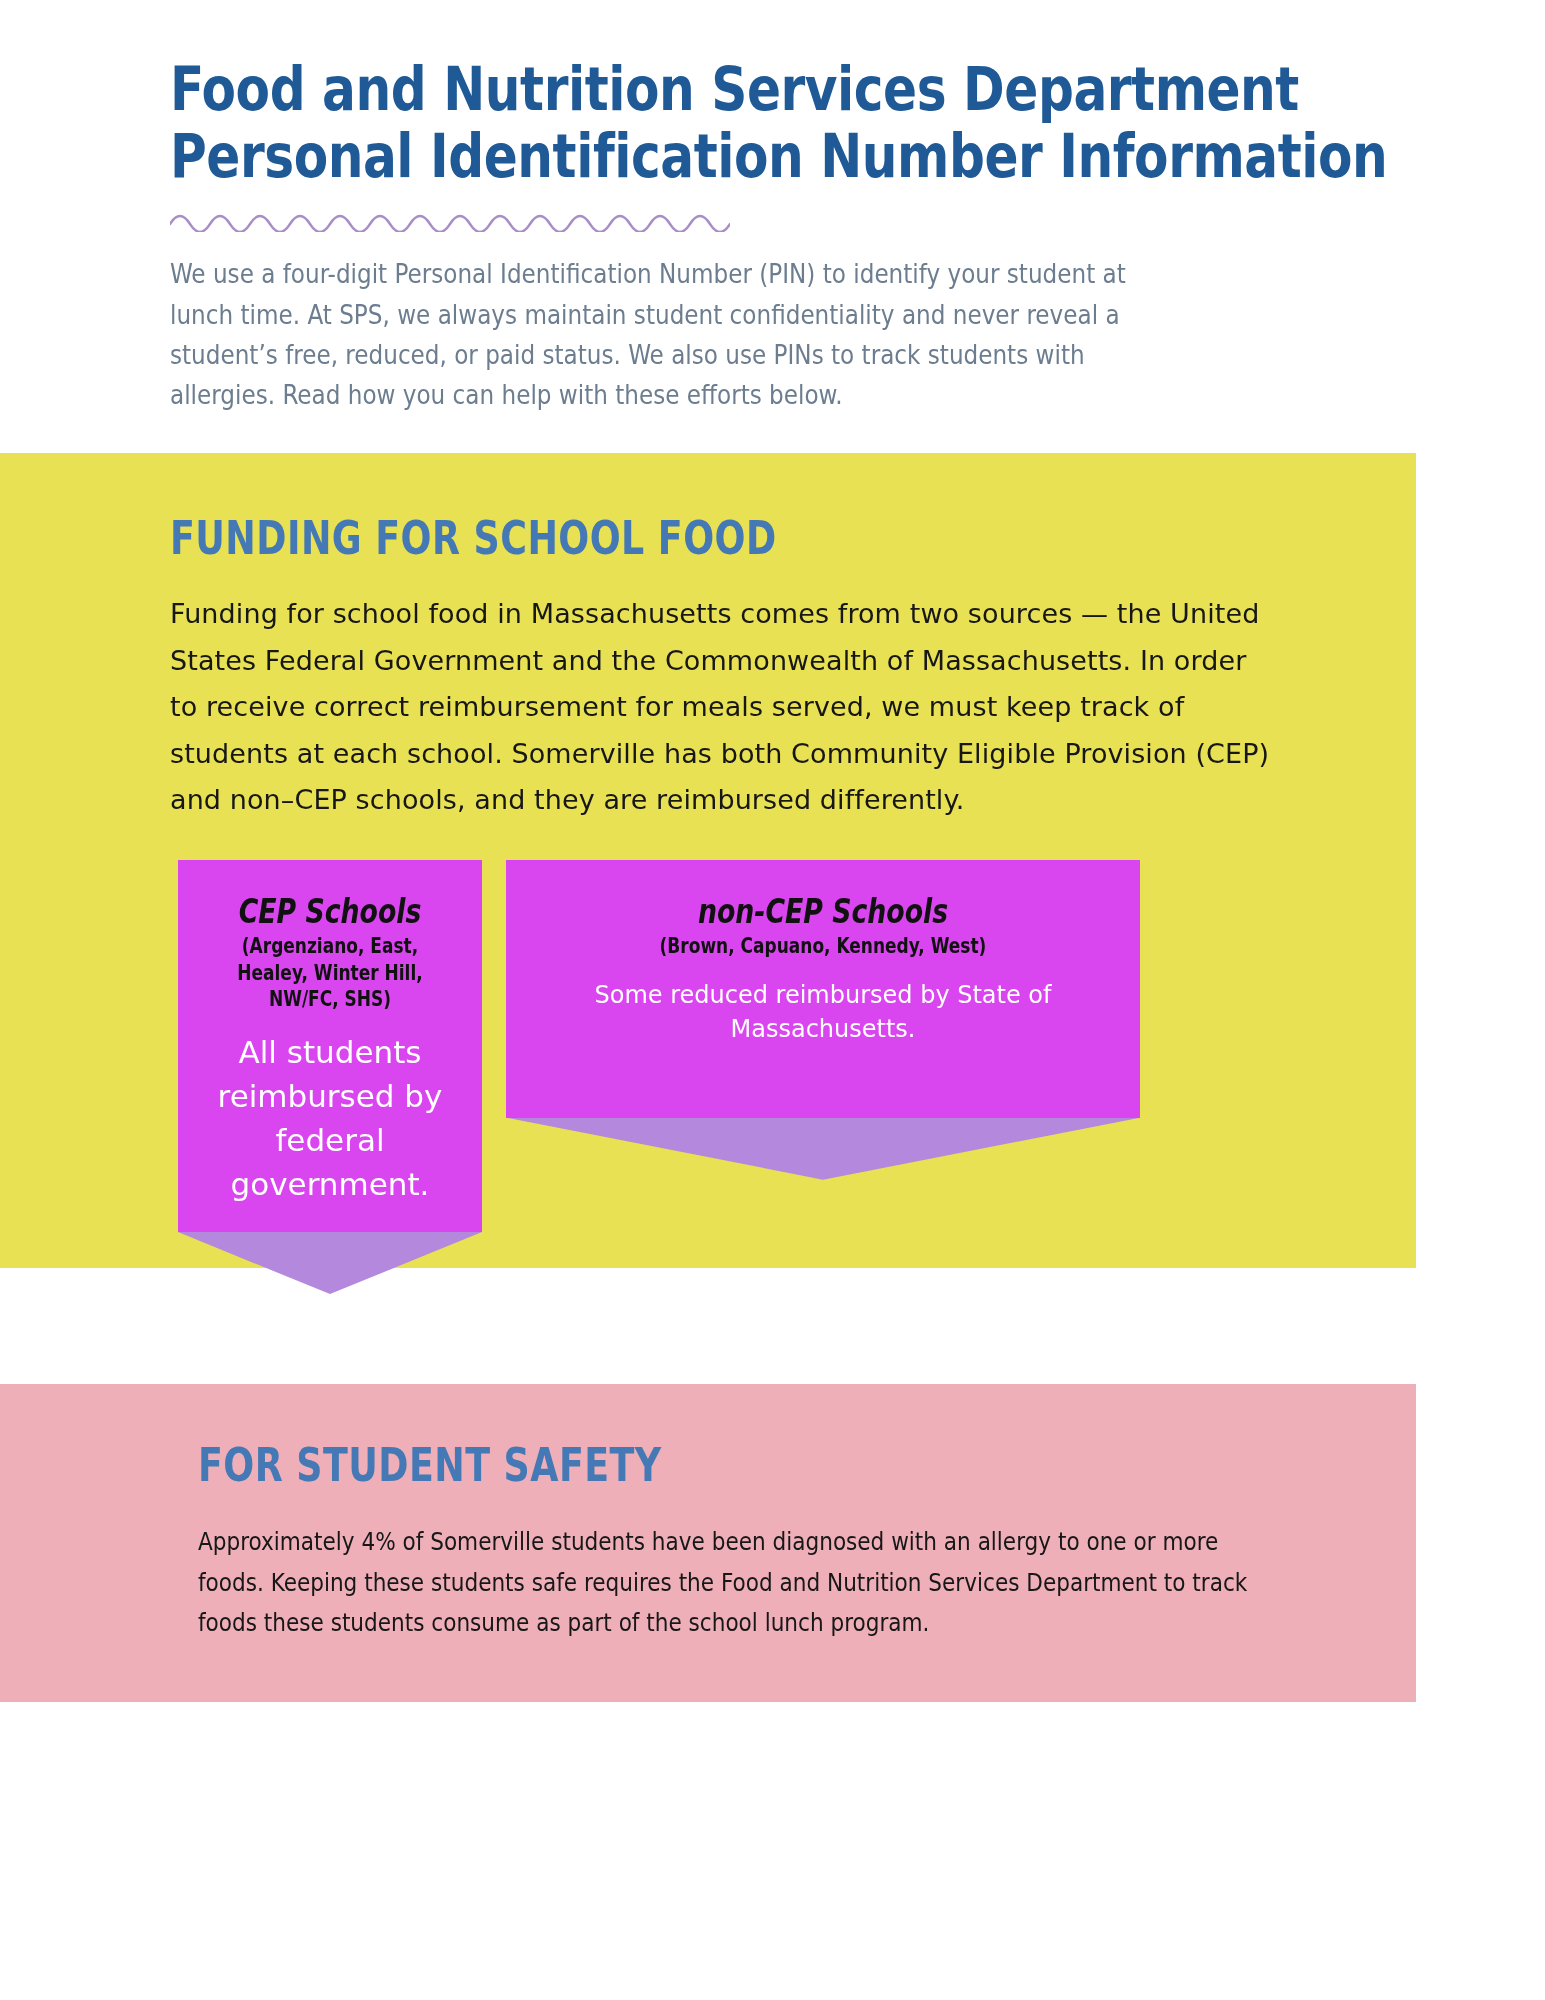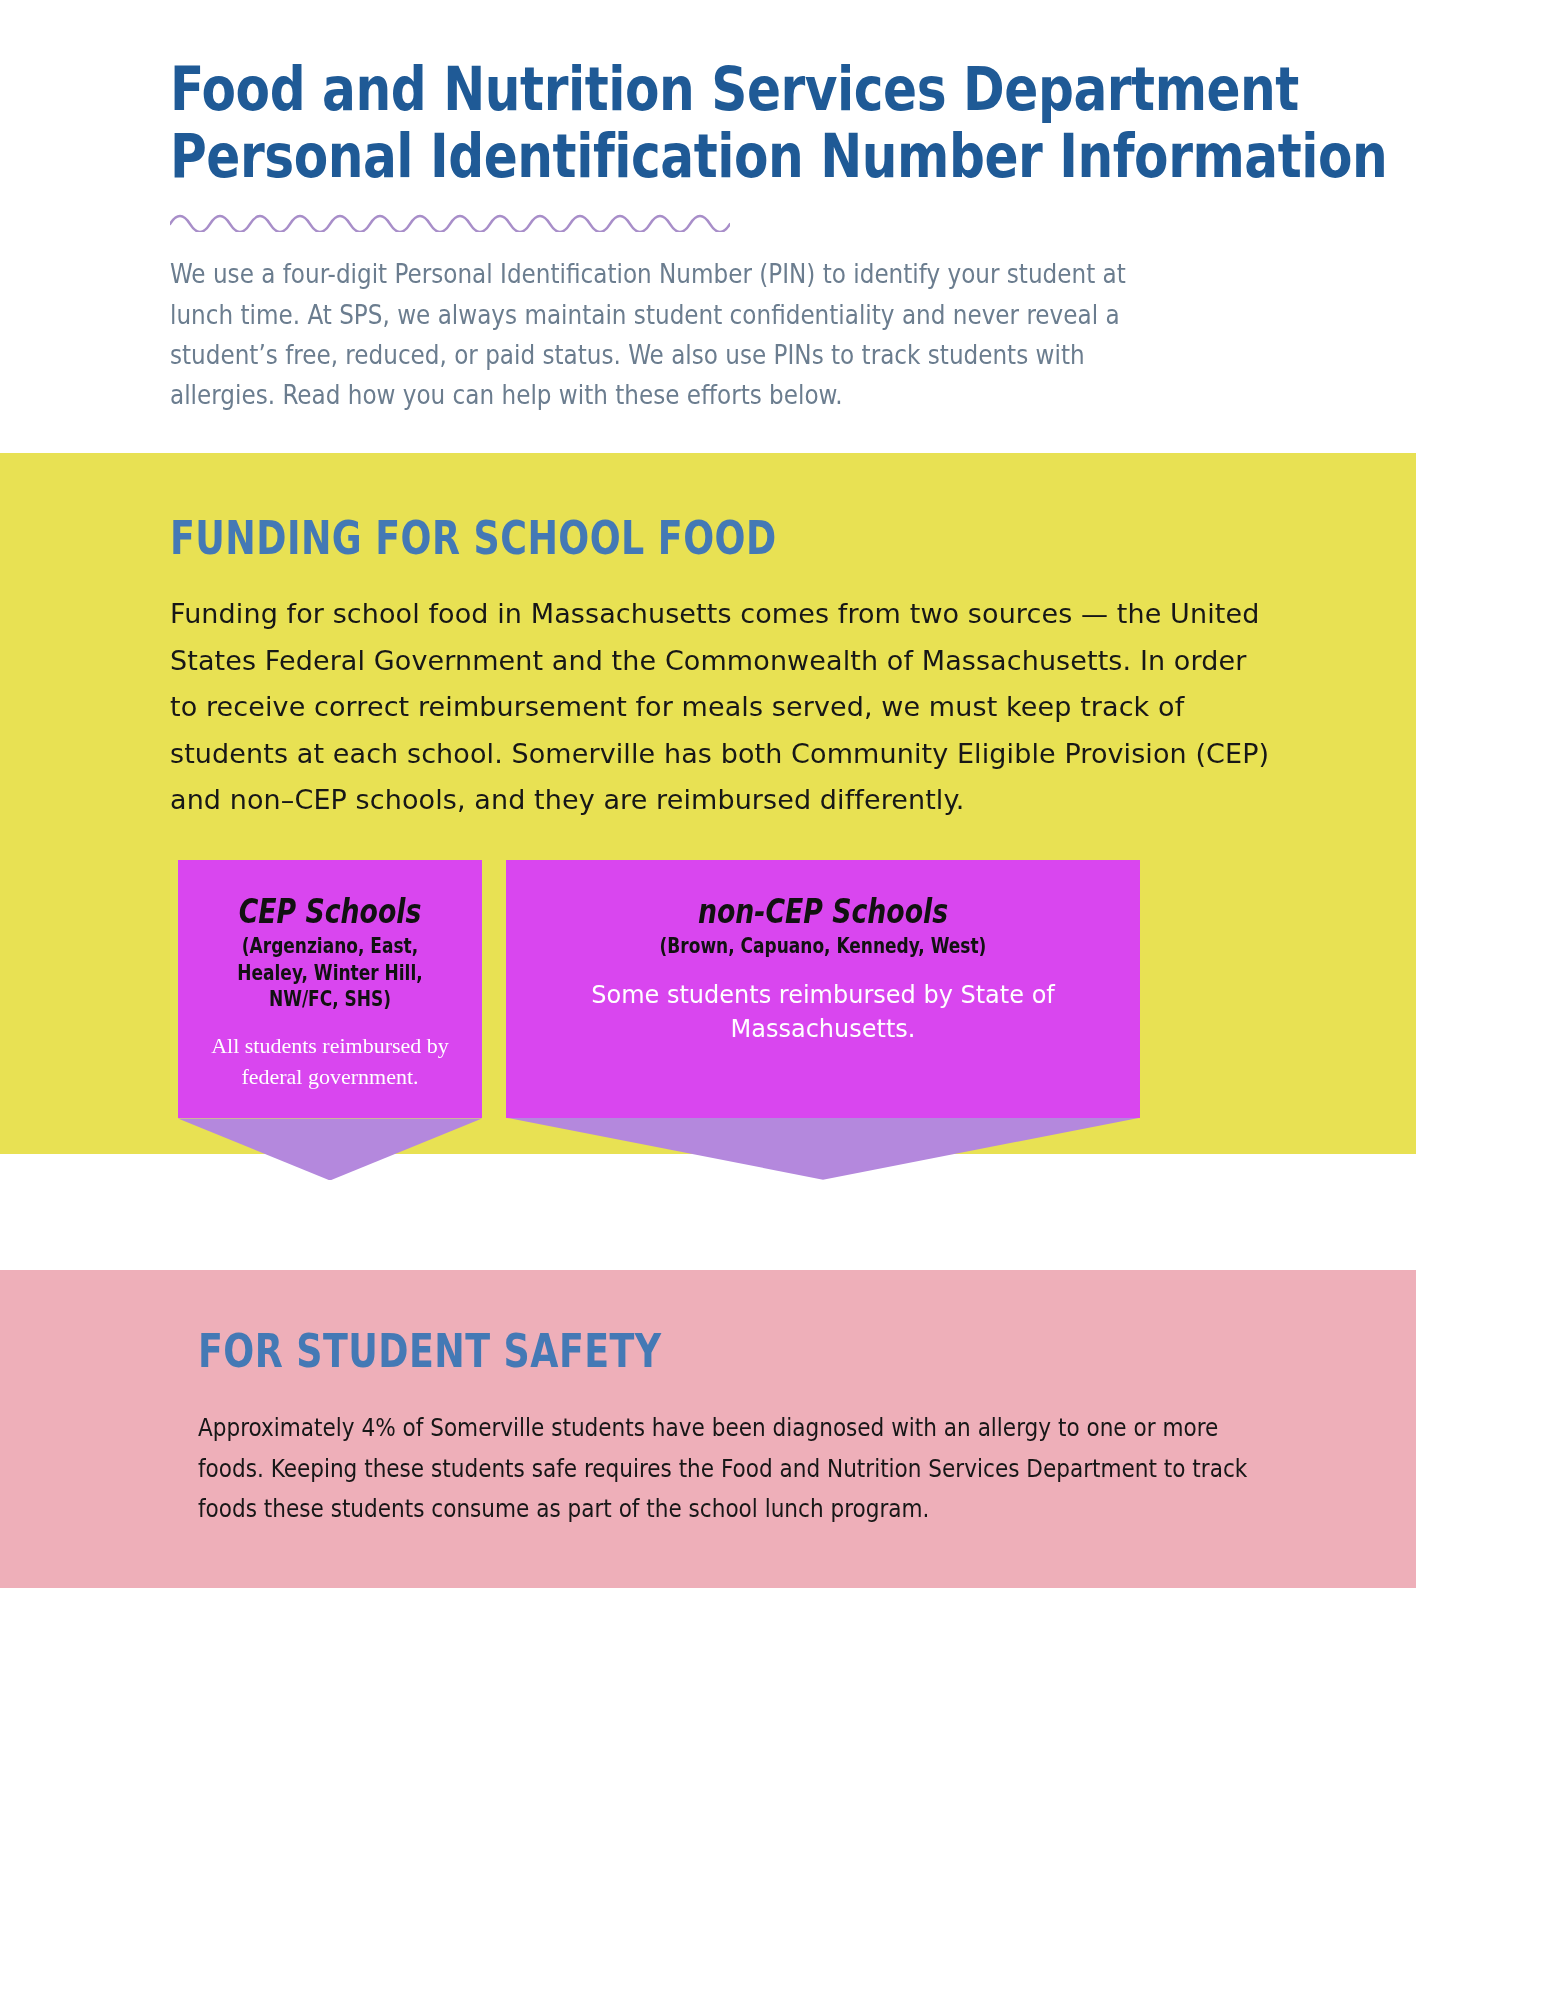--- a/index.html
+++ b/index.html
@@ -160,21 +160,21 @@
     margin: 0 0 18px 0;
   }
   .pbox-body {
     font-family: "DejaVu Sans", sans-serif;
     font-size: 24px;
     line-height: 1.42;
     color: #ffffff;
     margin: 0 0 16px 0;
   }
   .pbox-body:last-child { margin-bottom: 0; }
-  .pbox-cep .pbox-body { font-size: 22px; font-family: Liberation Serif, serif; }
+  .pbox-cep .pbox-body { font-size: 31px; }
 </style>
 </head>
 <body>
 
 <div class="page">
 
   <div class="header">
     <h1 class="doc-title">
       <span>Food and Nutrition Services Department</span>
       <span class="line2">Personal Identification Number Information</span>
@@ -201,21 +201,21 @@
 
         <div class="pbox pbox-cep">
           <div class="pbox-title">CEP Schools</div>
           <div class="pbox-schools">(Argenziano, East, Healey, Winter Hill, NW/FC, SHS)</div>
           <p class="pbox-body">All students reimbursed by federal government.</p>
         </div>
 
         <div class="pbox pbox-noncep">
           <div class="pbox-title">non-CEP Schools</div>
           <div class="pbox-schools">(Brown, Capuano, Kennedy, West)</div>
-          <p class="pbox-body">Some students reimbursed by State of Massachusetts.</p>
+          <p class="pbox-body">Some reduced reimbursed by State of Massachusetts.</p>
         </div>
 
       </div>
     </div>
 
     <div style="height:36px;"></div>
   </div>
 
   <div class="band band-white" style="height:116px;"></div>
 

